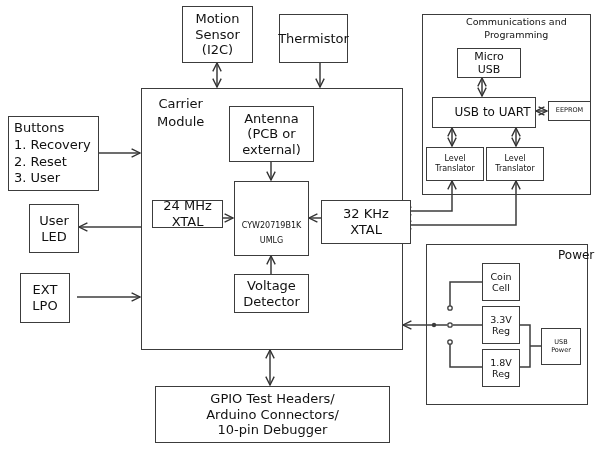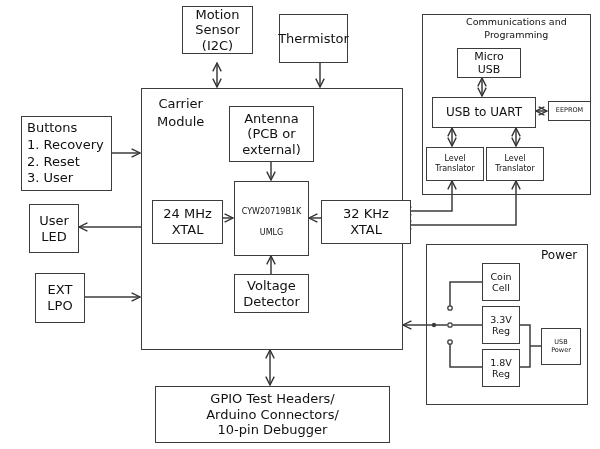--- a/index.html
+++ b/index.html
@@ -2,21 +2,21 @@
 <html><head>
   <meta charset="utf-8">
   <style>
     html, body { margin: 0; padding: 0; background: #ffffff; }
     body { width: 600px; height: 449px; position: relative; overflow: hidden; font-family: "DejaVu Sans", sans-serif; color: #111; }
     #wires { position: absolute; left: 0; top: 0; width: 600px; height: 449px; }
     .box { position: absolute; box-sizing: border-box; border: 1.6px solid #3c3c3c; background: #fff; display: flex; flex-direction: column; align-items: center; justify-content: center; text-align: center; line-height: 1.2; }
     .container { position: absolute; box-sizing: border-box; border: 1.6px solid #3c3c3c; background: transparent; }
     .lbl { position: absolute; white-space: nowrap; }
     .f13 { font-size: 13px; }
-    .f12 { font-size: 12px; }
+    .f12 { font-size: 12px; padding-left: 17px; }
     .f11 { font-size: 11px; }
     .f9 { font-size: 9.5px; }
     .f8 { font-size: 8px; }
     .f6 { font-size: 6.5px; }
     .list { align-items: flex-start; padding-left: 5px; justify-content: center; }
     .list span { display: block; line-height: 1.3; }
   </style>
 </head>
 <body>
 
@@ -87,54 +87,54 @@
 
 <div class="container" style="left:422px;top:14px;width:169px;height:181px;"></div>
 <div class="lbl f9" style="left:466px;top:16px;text-align:center;line-height:1.35;">
   <div>Communications and</div>
   <div>Programming</div>
 </div>
 
 <div class="container" style="left:426px;top:244px;width:162px;height:161px;"></div>
 <div class="lbl f12" style="left:541px;top:248px;">Power</div>
 
-<div class="box f13" style="left:182px;top:6px;width:71px;height:48px;">
+<div class="box f13" style="left:182px;top:6px;width:71px;height:57px;">
   <span>Motion</span>
   <span>Sensor</span>
   <span>(I2C)</span>
 </div>
 <div class="box f13" style="left:279px;top:14px;width:69px;height:49px;">
   <span>Thermistor</span>
 </div>
 
-<div class="box f13 list" style="left:21px;top:116px;width:91px;height:75px;">
+<div class="box f13 list" style="left:8px;top:116px;width:91px;height:75px;">
   <span>Buttons</span>
   <span>1. Recovery</span>
   <span>2. Reset</span>
   <span>3. User</span>
 </div>
 <div class="box f13" style="left:29px;top:204px;width:50px;height:49px;">
   <span>User</span>
   <span>LED</span>
 </div>
-<div class="box f13" style="left:35px;top:273px;width:50px;height:50px;">
+<div class="box f13" style="left:20px;top:273px;width:50px;height:50px;">
   <span>EXT</span>
   <span>LPO</span>
 </div>
 
 <div class="box f13" style="left:229px;top:106px;width:85px;height:56px;">
   <span>Antenna</span>
   <span>(PCB or</span>
   <span>external)</span>
 </div>
-<div class="box f8" style="left:234px;top:181px;width:75px;height:75px;justify-content:flex-start;padding-top:22px;gap:6px;">
+<div class="box f8" style="left:234px;top:181px;width:75px;height:75px;justify-content:flex-start;padding-top:36px;">
   <span style="line-height:1.9;">CYW20719B1K</span>
   <span style="line-height:1.9;">UMLG</span>
 </div>
-<div class="box f13" style="left:152px;top:200px;width:71px;height:44px;">
+<div class="box f13" style="left:152px;top:200px;width:71px;height:28px;">
   <span>24 MHz</span>
   <span>XTAL</span>
 </div>
 <div class="box f13" style="left:321px;top:200px;width:90px;height:44px;">
   <span>32 KHz</span>
   <span>XTAL</span>
 </div>
 <div class="box f13" style="left:234px;top:274px;width:75px;height:39px;">
   <span>Voltage</span>
   <span>Detector</span>

